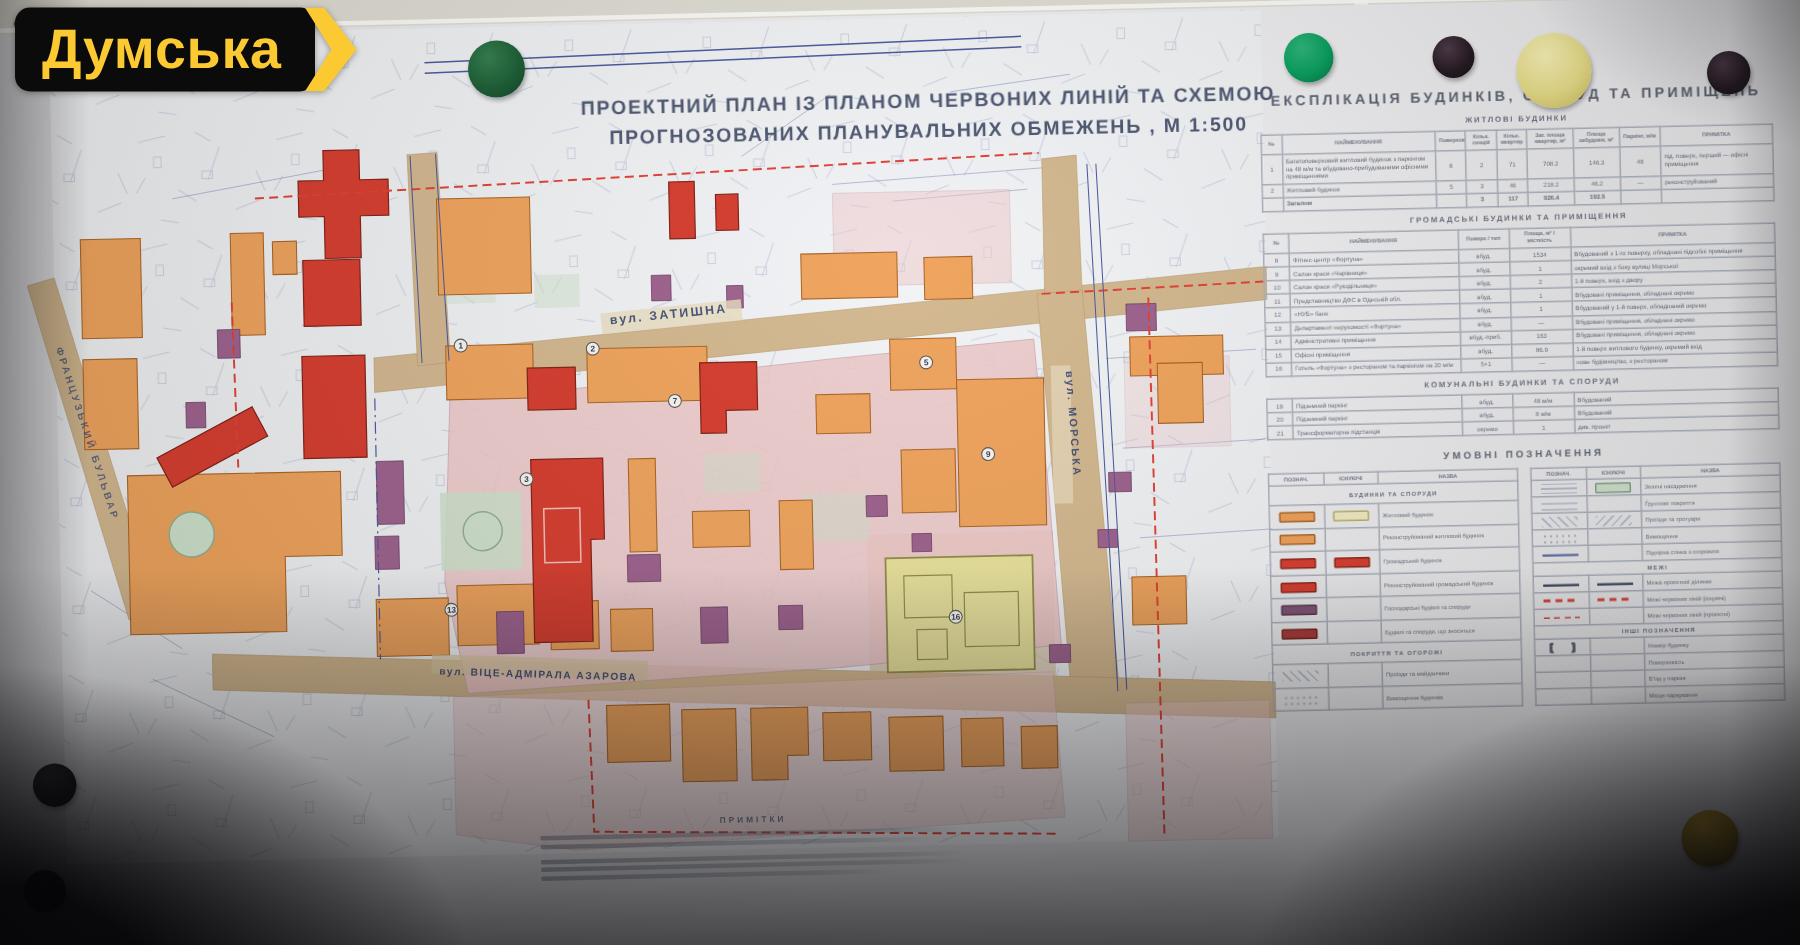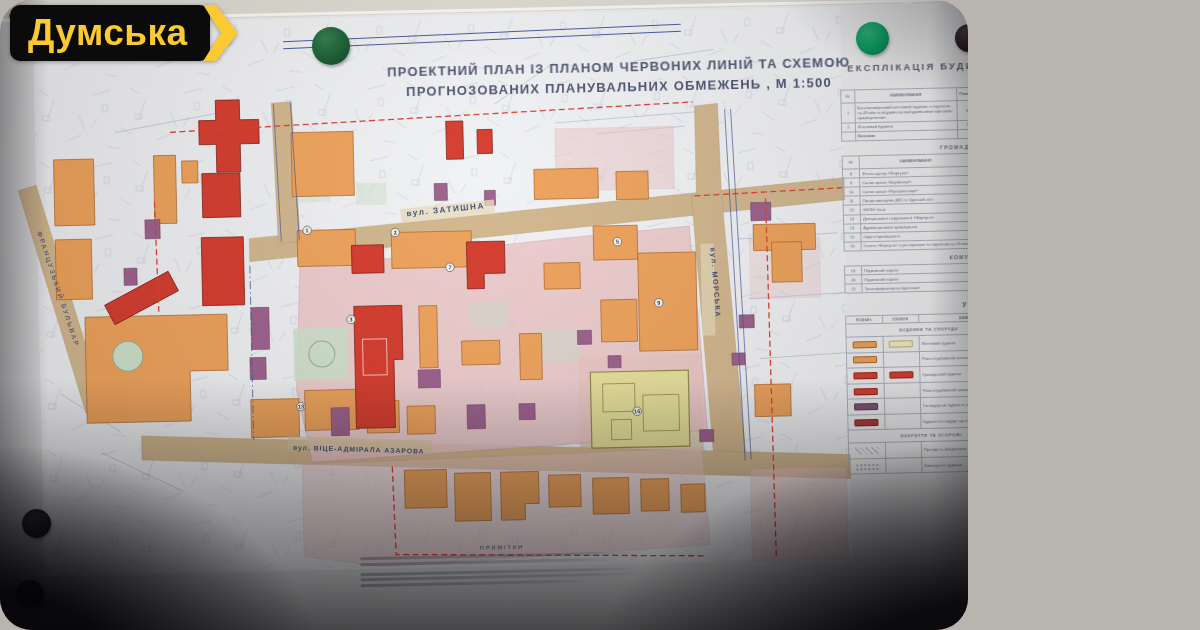--- a/index.html
+++ b/index.html
@@ -1,18 +1,18 @@
 <!DOCTYPE html>
 <html><head>
 <meta charset="utf-8">
 <style>
   * { margin:0; padding:0; box-sizing:border-box; }
   html,body { width:1200px; height:630px; overflow:hidden; background:#b8b5af; }
-  .stage { position:relative; width:968px; height:630px; overflow:hidden;
-           font-family:"Liberation Sans", sans-serif; background:#ec4899;border-radius:32px; }
+  .stage { position:relative; width:1200px; height:630px; overflow:hidden;
+           font-family:"Liberation Sans", sans-serif; background:#ec4899; }
 
   
   .pegboard { position:absolute; inset:0; background:#dedbd1; }
   .pegholes { position:absolute; left:0; top:0; width:70px; height:630px;
     background-image: radial-gradient(circle at 12px 16px, #3e3a30 2.2px, rgba(0,0,0,0) 3.2px);
     background-size: 27px 35px; }
   .papertab { position:absolute; left:903px; top:0; width:9px; height:14px; background:#f4f3ee; }
 
   
   .sheet { position:absolute; left:-12px; top:10px; width:1224px; height:645px;

